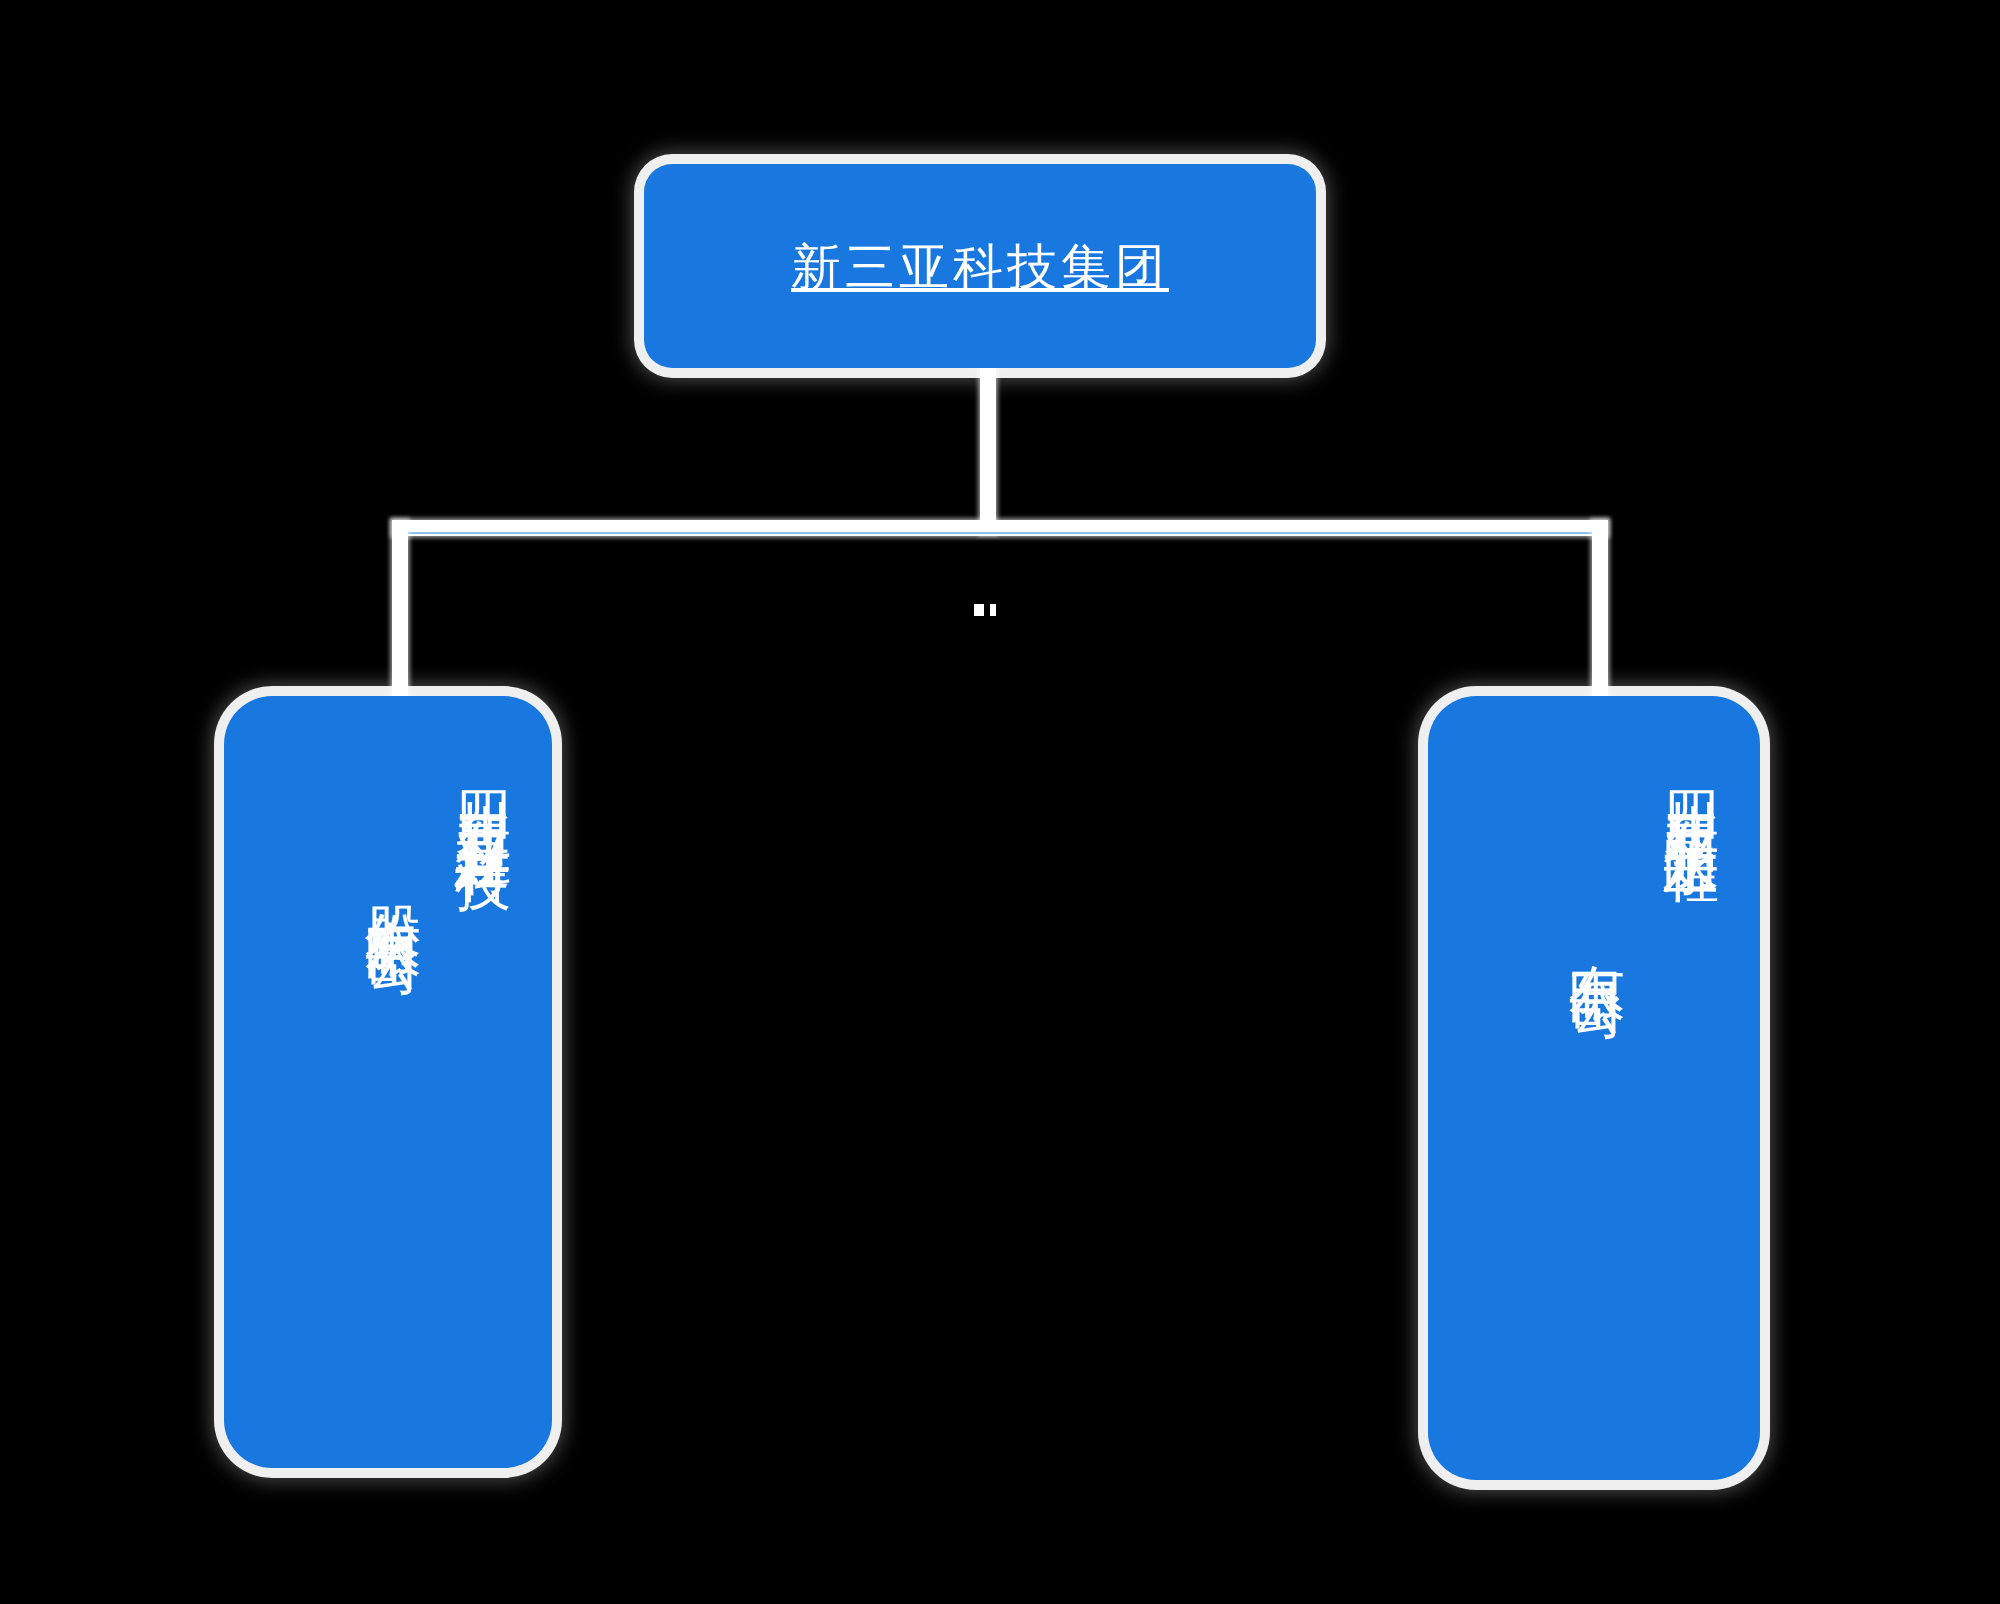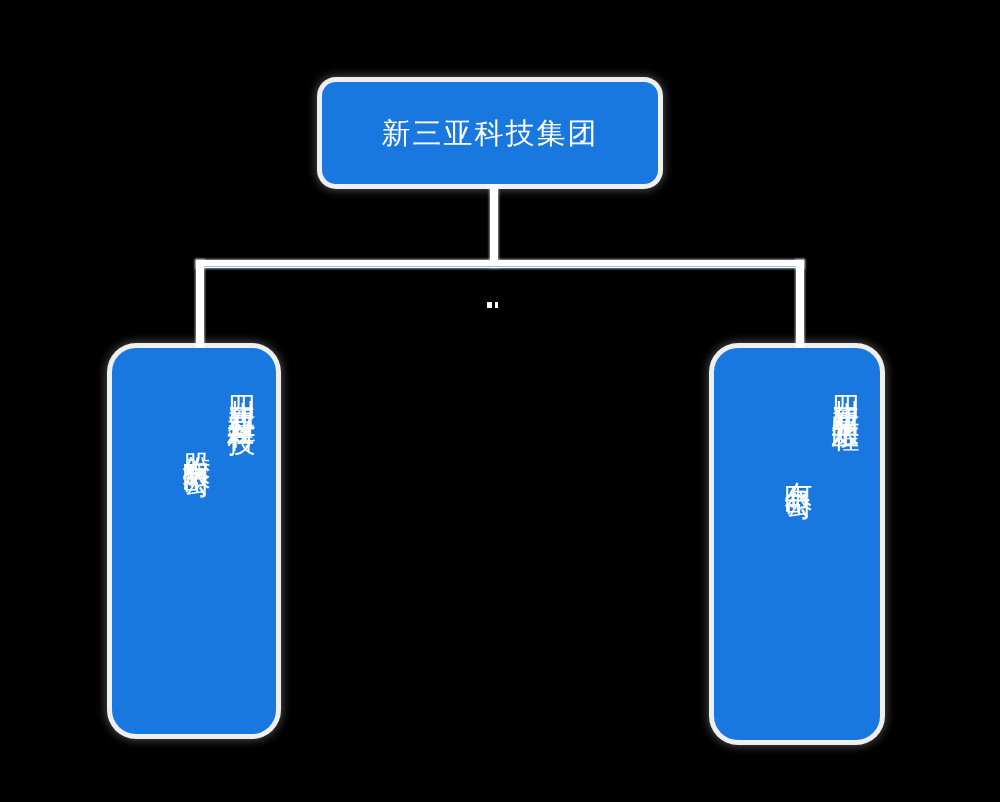--- a/index.html
+++ b/index.html
@@ -80,24 +80,25 @@
     left: 322px;
     top: 82px;
     width: 336px;
     height: 102px;
     border-radius: 14px;
     display: flex;
     align-items: center;
     justify-content: center;
   }
   .node-root .label {
-    font-size: 29px;
+    font-size: 25px;
     letter-spacing: 2px;
     line-height: 1;
     white-space: nowrap;
+    text-decoration: underline;
   }
 
   .node-child {
     width: 164px;
     height: 386px;
     border-radius: 24px;
     display: flex;
     flex-direction: row-reverse;
     align-items: flex-start;
     justify-content: flex-start;

